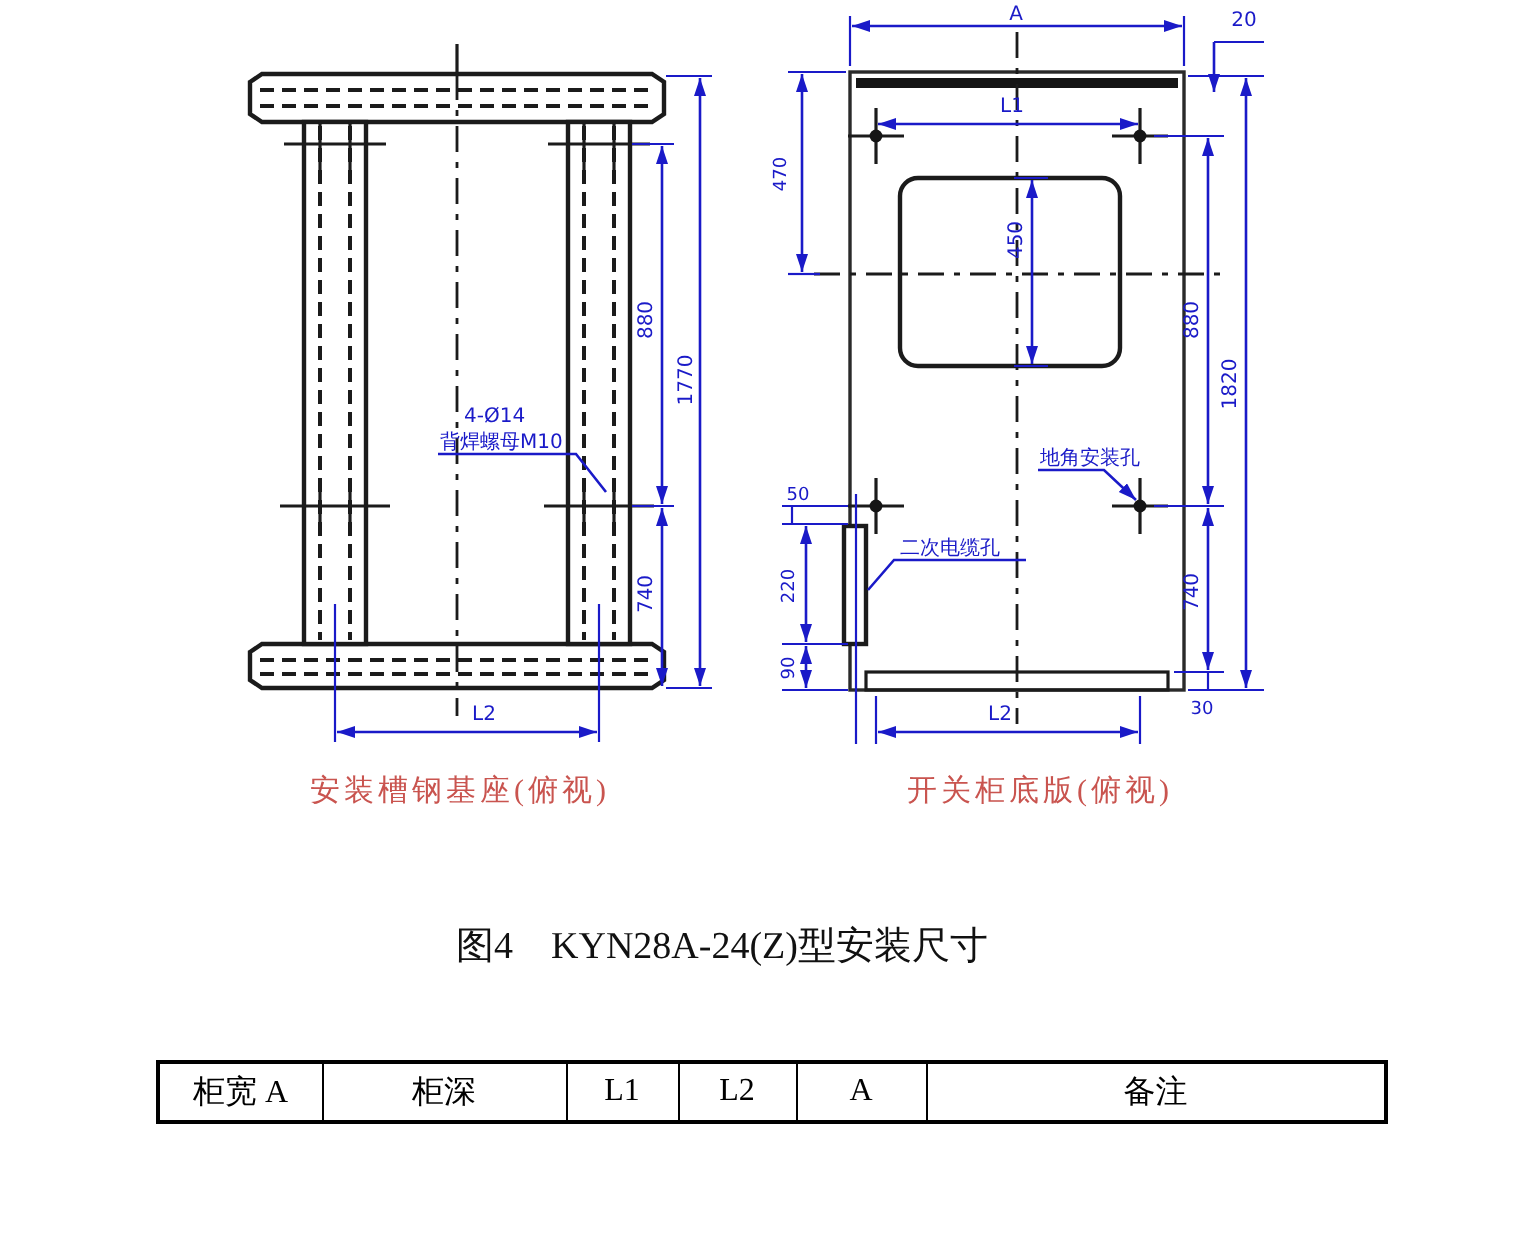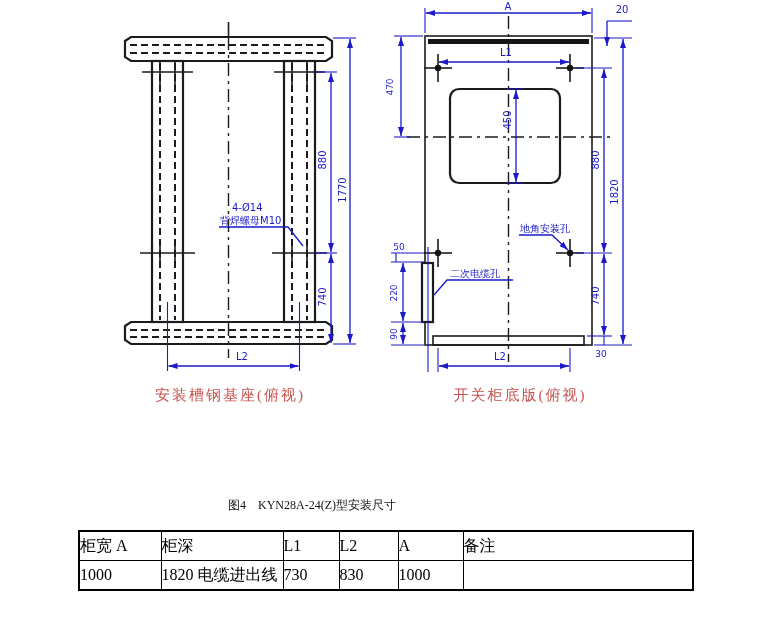--- a/index.html
+++ b/index.html
@@ -16,24 +16,24 @@
   .cl  {stroke:#1b1b1b; stroke-width:1.4; stroke-dasharray:13 5 3 5; fill:none;}
   .dim {stroke:#1a1ac8; stroke-width:1.3; fill:none;}
   .ext {stroke:#1a1ac8; stroke-width:1.1; fill:none;}
   .dt  {fill:#1a1ac8; font-size:10px; text-anchor:middle;}
   .dts {fill:#1a1ac8; font-size:9px; text-anchor:middle;}
   .note{fill:#1a1ac8; font-size:10px; text-anchor:start;}
   .red {fill:#c9544f; font-size:15px; letter-spacing:2px; text-anchor:middle;
         font-family:"Liberation Serif", serif;}
 
   
-  .fig-caption {position:absolute; left:228px; top:497px; font-size:12px; color:#111;text-align:right;}
+  .fig-caption {position:absolute; left:228px; top:460px; font-size:19px; color:#111;text-align:right;}
   .dim-table {position:absolute; left:78px; top:530px; border-collapse:collapse;
               table-layout:fixed; width:614px; font-size:16px; color:#000;}
-  .dim-table th, .dim-table td {border:1.5px solid #000; height:28px; text-align:left;
+  .dim-table th, .dim-table td {border:1.5px solid #000; height:28px; text-align:center;
               font-weight:normal; padding:0; overflow:hidden; white-space:nowrap;}
   .dim-table {border:2px solid #000;}
 </style>
 </head>
 <body>
 
 <div class="page">
 
   <svg width="769" height="470" viewBox="0 0 769 470" style="position:absolute;left:0;top:0;">
     <defs>
@@ -208,24 +208,16 @@
       <tr>
         <th>柜宽 A</th>
         <th>柜深</th>
         <th>L1</th>
         <th>L2</th>
         <th>A</th>
         <th>备注</th>
       </tr>
     </thead>
     <tbody>
-      <tr>
-        <td>1000</td>
-        <td>1820 电缆进出线</td>
-        <td>730</td>
-        <td>830</td>
-        <td>1000</td>
-        <td></td>
-      </tr>
     </tbody>
   </table>
 
 </div>
 
 </body></html>

